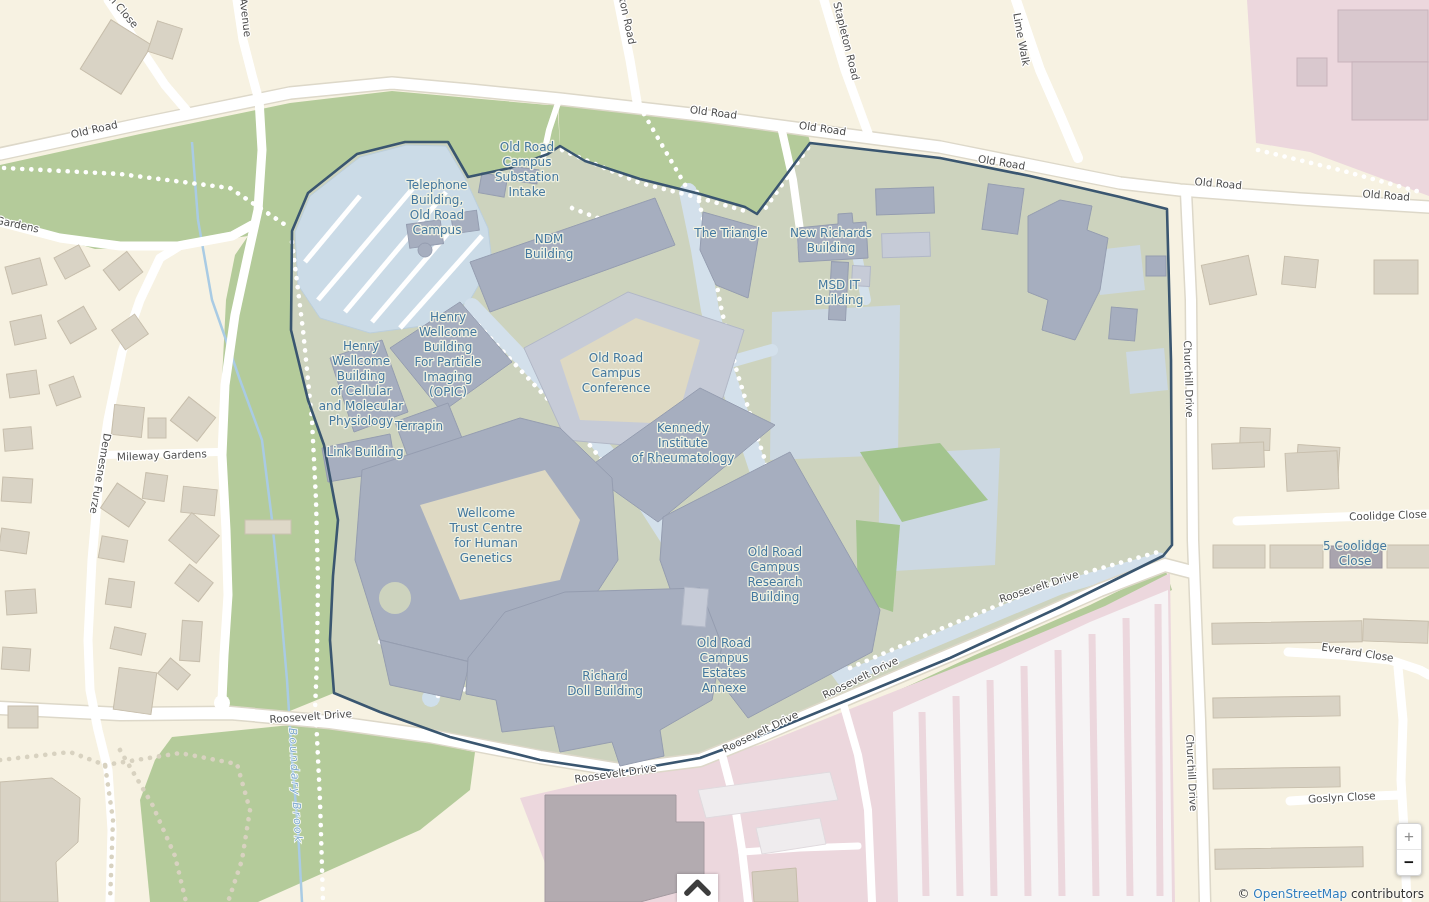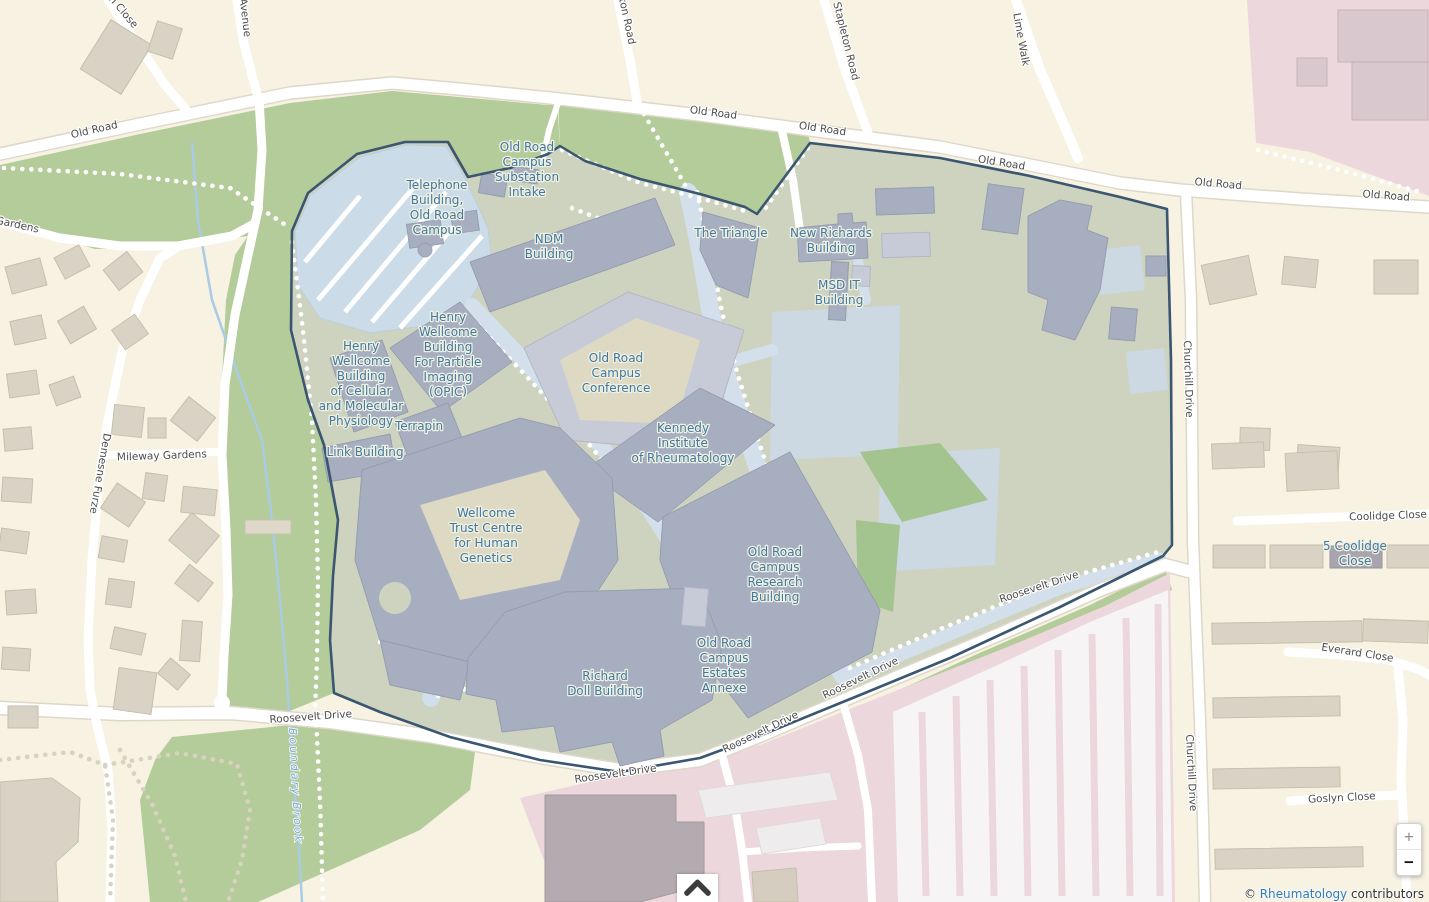--- a/index.html
+++ b/index.html
@@ -304,14 +304,14 @@
   <svg width="41" height="28">
     <polyline points="10,19 20.5,8.5 31,19" fill="none" stroke="#3d3d3d" stroke-width="5.5" stroke-linecap="round" stroke-linejoin="round"></polyline>
   </svg>
 </div>
 
 <div class="zoomctl">
   <span class="zbtn zoom-in">+</span>
   <span class="zbtn zoom-out">−</span>
 </div>
 
-<div class="attribution"><span>© </span><span class="oslink">Rheumatology</span><span> contributors</span></div>
+<div class="attribution"><span>© </span><span class="oslink">OpenStreetMap</span><span> contributors</span></div>
 </div>
 
 </body></html>

